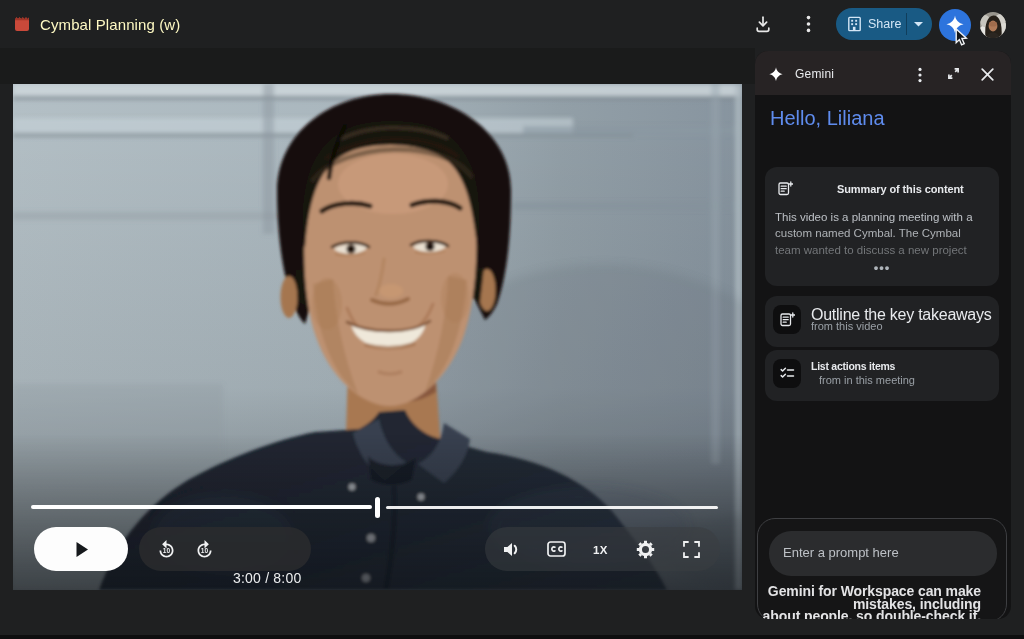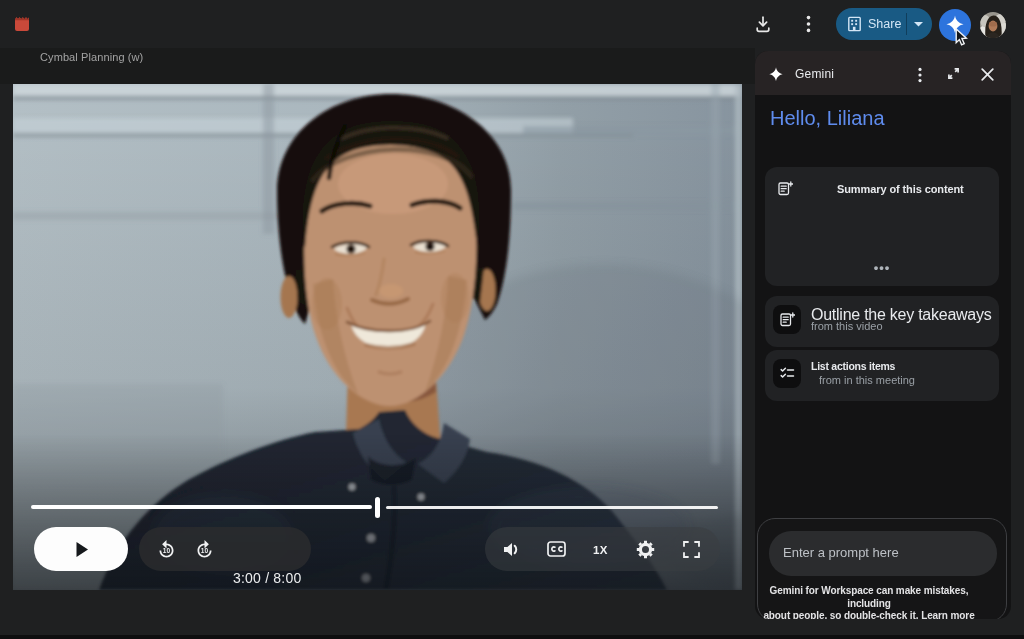--- a/index.html
+++ b/index.html
@@ -10,21 +10,21 @@
 </head>
 <body>
 
   <div class="abs" id="topbar" style="left:0;top:0;width:1024px;height:48px;"></div>
   <div class="abs" style="left:0;top:48px;width:755px;height:36px;background:#1a1b1b;"></div>
 
   <svg class="abs" style="left:14px;top:16px;" width="16" height="16" viewBox="0 0 16 16">
     <path d="M1,3.2 L2.6,1.2 L4.0,3.0 L5.6,1.2 L7.2,3.0 L8.8,1.2 L10.4,3.0 L12,1.2 L13.6,3.0 L15,1.6 L15,13 a2,2 0 0 1 -2,2 L3,15 a2,2 0 0 1 -2,-2 Z" fill="#c9493a"></path>
     <path d="M1,3.2 L2.6,1.2 L4.0,3.0 L5.6,1.2 L7.2,3.0 L8.8,1.2 L10.4,3.0 L12,1.2 L13.6,3.0 L15,1.6 L15,4.2 L1,4.2 Z" fill="#a03427"></path>
   </svg>
-  <div class="abs" style="left:40px;top:16px;font-size:11px;font-weight:500;color:#a3a3a3;letter-spacing:.1px;margin-top:35px;">Cymbal Planning (w)</div>
+  <div class="abs" style="left:40px;top:16px;font-size:15px;font-weight:500;color:#fef9c3;letter-spacing:.1px;">Cymbal Planning (w)</div>
 
   <svg class="abs" style="left:754px;top:15px;" width="18" height="18" viewBox="0 0 18 18" fill="none" stroke="#e8e8e8" stroke-width="1.7" stroke-linecap="round" stroke-linejoin="round">
     <path d="M9,2.2 V10"></path>
     <path d="M5.4,7.2 L9,10.8 L12.6,7.2"></path>
     <path d="M3.2,13.2 v1.4 a1.8,1.8 0 0 0 1.8,1.8 h8 a1.8,1.8 0 0 0 1.8,-1.8 v-1.4"></path>
   </svg>
   <svg class="abs" style="left:802px;top:14px;" width="13" height="20" viewBox="0 0 13 20" fill="#e8e8e8">
     <circle cx="6.5" cy="3.6" r="1.8"></circle>
     <circle cx="6.5" cy="10" r="1.8"></circle>
     <circle cx="6.5" cy="16.4" r="1.8"></circle>
@@ -273,20 +273,21 @@
 
     <div class="abs" style="left:15px;top:56px;font-size:20px;font-weight:500;color:#5f8cee;letter-spacing:0;">Hello, Liliana</div>
 
     <div class="abs" style="left:10px;top:116px;width:234px;height:119px;border-radius:12px;background:#212224;"></div>
     <svg class="abs" style="left:23px;top:130px;" width="15" height="15" viewBox="0 0 15 15" fill="none" stroke="#e8eaed" stroke-width="1.3" stroke-linecap="round">
       <rect x="1" y="2" width="9.5" height="11.5" rx="1.5"></rect>
       <path d="M3.2,5.2 h5 M3.2,7.7 h5 M3.2,10.2 h3"></path>
       <path d="M12.8,1 v4 M10.8,3 h4"></path>
     </svg>
     <div class="abs" style="left:46px;top:132px;font-size:11px;font-weight:bold;color:#e8eaed;letter-spacing:-.1px;padding-left:36px;">Summary of this content</div>
+    <div class="abs" style="left:20px;top:158px;width:222px;font-size:11.5px;line-height:16.4px;color:#bdc1c6;letter-spacing:0;">This video is a planning meeting with a<br><span style="color:#aeb2b6;">custom named Cymbal. The Cymbal</span><br><span style="color:#737679;">team wanted to discuss a new project</span></div>
     <div class="abs" style="left:112px;top:209px;width:30px;text-align:center;font-size:13px;font-weight:bold;color:#aeb4ba;letter-spacing:1px;">•••</div>
 
     <div class="abs" style="left:10px;top:245px;width:234px;height:51px;border-radius:12px;background:#212224;"></div>
     <div class="abs" style="left:18px;top:254px;width:28px;height:29px;border-radius:8px;background:#0e0e0f;"></div>
     <svg class="abs" style="left:25px;top:261px;" width="15" height="15" viewBox="0 0 15 15" fill="none" stroke="#e8eaed" stroke-width="1.3" stroke-linecap="round">
       <rect x="1" y="2" width="9.5" height="11.5" rx="1.5"></rect>
       <path d="M3.2,5.2 h5 M3.2,7.7 h5 M3.2,10.2 h3"></path>
       <path d="M12.8,1 v4 M10.8,3 h4"></path>
     </svg>
     <div class="abs" style="left:56px;top:255px;font-size:16px;font-weight:normal;color:#e8eaed;letter-spacing:-.25px;">Outline the key takeaways</div>
@@ -299,16 +300,16 @@
       <path d="M7.5,4 h6"></path>
       <path d="M1.2,9.6 L2.6,11 L5.4,8.2"></path>
       <path d="M7.5,10 h6"></path>
     </svg>
     <div class="abs" style="left:56px;top:309px;font-size:10.5px;font-weight:bold;color:#e8eaed;letter-spacing:-.25px;">List actions items</div>
     <div class="abs" style="left:64px;top:323px;font-size:11px;color:#9aa0a6;">from in this meeting</div>
 
     <div class="abs" style="left:2px;top:467px;width:250px;height:104px;border-radius:18px;background:#151516;border:1px solid #3e3f42;"></div>
     <div class="abs" style="left:14px;top:480px;width:228px;height:45px;border-radius:22px;background:#2b2c2e;"></div>
     <div class="abs" style="left:28px;top:494px;font-size:13px;color:#bdc1c6;">Enter a prompt here</div>
-    <div class="abs" style="left:2px;top:534px;width:224px;text-align:center;font-size:10px;font-weight:600;color:#e3e3e5;line-height:12.5px;letter-spacing:-.1px;">Gemini for Workspace can make mistakes, including<br>about people, so double-check it. <span style="text-decoration:underline;">Learn more</span></div>
+    <div class="abs" style="left:2px;top:534px;width:224px;text-align:right;font-size:14px;font-weight:600;color:#e3e3e5;line-height:12.5px;letter-spacing:-.1px;">Gemini for Workspace can make mistakes, including<br>about people, so double-check it. <span style="text-decoration:underline;">Learn more</span></div>
   </div>
 
   <div class="abs" style="left:0;top:635px;width:1024px;height:4px;background:#0e0e0f;"></div>
 
 </body></html>

